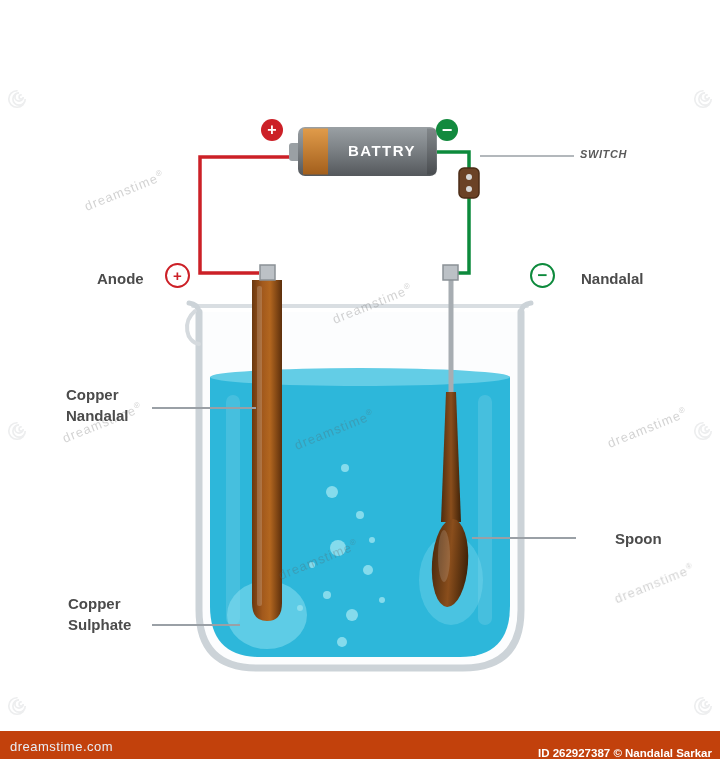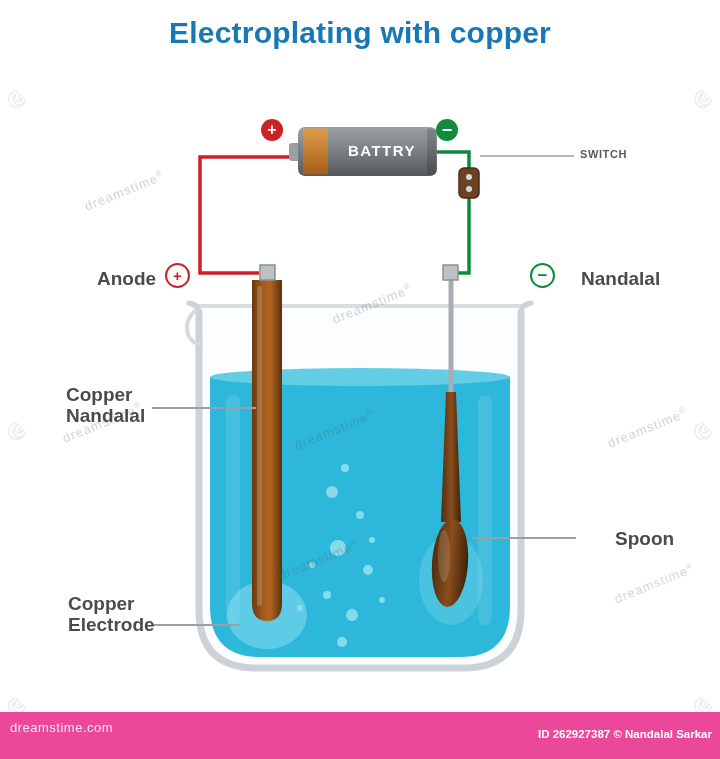--- a/index.html
+++ b/index.html
@@ -4,49 +4,48 @@
 <style>
   html,body{margin:0;padding:0;background:#ffffff;}
   .canvas{position:relative;width:720px;height:759px;margin:0 auto;background:#ffffff;overflow:hidden;
           font-family:"Liberation Sans",sans-serif;}
   svg{display:block;}
   .gfx{position:absolute;left:0;top:0;z-index:1;}
 
   .page-title{position:absolute;left:0;right:0;top:16px;margin:0;text-align:center;
               font-size:30px;font-weight:bold;color:#1778b5;letter-spacing:.2px;z-index:2;}
 
-  .lbl{position:absolute;font-size:19px;font-weight:bold;color:#4b4b4b;line-height:21px;z-index:2;white-space:nowrap;}
+  .lbl{position:absolute;font-size:15px;font-weight:bold;color:#4b4b4b;line-height:21px;z-index:2;white-space:nowrap;}
   .lbl-small{position:absolute;font-size:11px;font-weight:bold;color:#5a5a5a;letter-spacing:.6px;z-index:2;}
 
   .battery-text{position:absolute;left:330px;top:142px;width:104px;text-align:center;
                 font-size:15px;font-weight:bold;color:#ffffff;letter-spacing:1.5px;z-index:2;}
 
   .term{position:absolute;width:22px;height:22px;border-radius:50%;display:flex;align-items:center;
         justify-content:center;font-weight:bold;z-index:2;}
   .term-fill-pos{left:261px;top:119px;background:#cc2027;color:#fff;font-size:16px;}
   .term-fill-neg{left:436px;top:119px;background:#128a3e;color:#fff;font-size:18px;}
   .term-ring{width:21px;height:21px;background:#fff;font-size:15px;}
   .term-ring-pos{left:165px;top:263px;border:2.5px solid #cc2027;color:#cc2027;}
   .term-ring-neg{left:530px;top:263px;border:2.5px solid #0d8a3c;color:#0d8a3c;font-size:17px;}
 
   .wm{position:absolute;z-index:3;color:rgba(95,95,95,.28);font-size:13px;letter-spacing:1px;
       transform:rotate(-22deg);white-space:nowrap;}
   .wm i{font-style:normal;}
   .wm .wm-r{font-size:8px;vertical-align:super;}
 
-  .footer{position:absolute;left:0;bottom:0;width:720px;height:47px;background:#ec4899;z-index:4;}
+  .footer{position:absolute;left:0;bottom:0;width:720px;height:28px;background:#c2410c;z-index:4;}
   .footer-site{position:absolute;left:10px;top:8px;font-size:13px;color:#e9eef6;letter-spacing:.5px;}
   .footer-credit{position:absolute;right:8px;top:16px;font-size:11.5px;font-weight:bold;color:#ffffff;}
 </style>
 </head>
 <body>
 
 <div class="canvas">
 
-  <h1 class="page-title">Electroplating with copper</h1>
 
   <svg class="gfx" width="720" height="759" viewBox="0 0 720 759">
     <defs>
       <linearGradient id="gradBattery" x1="0" y1="0" x2="0" y2="1">
         <stop offset="0" stop-color="#9aa0a4"></stop>
           <stop offset="0.45" stop-color="#7d8286"></stop>
           <stop offset="1" stop-color="#54585c"></stop>
       </linearGradient>
       <linearGradient id="gradStripe" x1="0" y1="0" x2="0" y2="1">
         <stop offset="0" stop-color="#e09b4a"></stop>
@@ -150,38 +149,38 @@
 
   <div class="battery-text">BATTRY</div>
 
   <div class="term term-fill-pos">
     <span>+</span>
   </div>
   <div class="term term-fill-neg">
     <span>−</span>
   </div>
 
-  <div class="lbl-small" style="left:580px;top:148px;">SWITCH</div>
+  <div class="lbl-small" style="left:580px;top:148px;font-style:italic;">SWITCH</div>
 
   <div class="lbl" style="left:97px;top:268px;">Anode</div>
   <div class="term term-ring term-ring-pos">
     <span>+</span>
   </div>
   <div class="term term-ring term-ring-neg">
     <span>−</span>
   </div>
   <div class="lbl" style="left:581px;top:268px;">Nandalal</div>
 
   <div class="lbl" style="left:66px;top:384px;">
     <div>Copper</div>
     <div>Nandalal</div>
   </div>
   <div class="lbl" style="left:68px;top:593px;">
     <div>Copper</div>
-    <div>Electrode</div>
+    <div>Sulphate</div>
   </div>
   <div class="lbl" style="left:581px;top:528px;margin-left:34px;">Spoon</div>
 
   <span class="wm" style="left:60px;top:415px;"><i class="wm-t">dreamstime</i><i class="wm-r">®</i></span>
   <span class="wm" style="left:292px;top:422px;"><i class="wm-t">dreamstime</i><i class="wm-r">®</i></span>
   <span class="wm" style="left:276px;top:552px;"><i class="wm-t">dreamstime</i><i class="wm-r">®</i></span>
   <span class="wm" style="left:605px;top:420px;"><i class="wm-t">dreamstime</i><i class="wm-r">®</i></span>
   <span class="wm" style="left:82px;top:183px;"><i class="wm-t">dreamstime</i><i class="wm-r">®</i></span>
   <span class="wm" style="left:612px;top:576px;"><i class="wm-t">dreamstime</i><i class="wm-r">®</i></span>
   <span class="wm" style="left:330px;top:296px;"><i class="wm-t">dreamstime</i><i class="wm-r">®</i></span>

